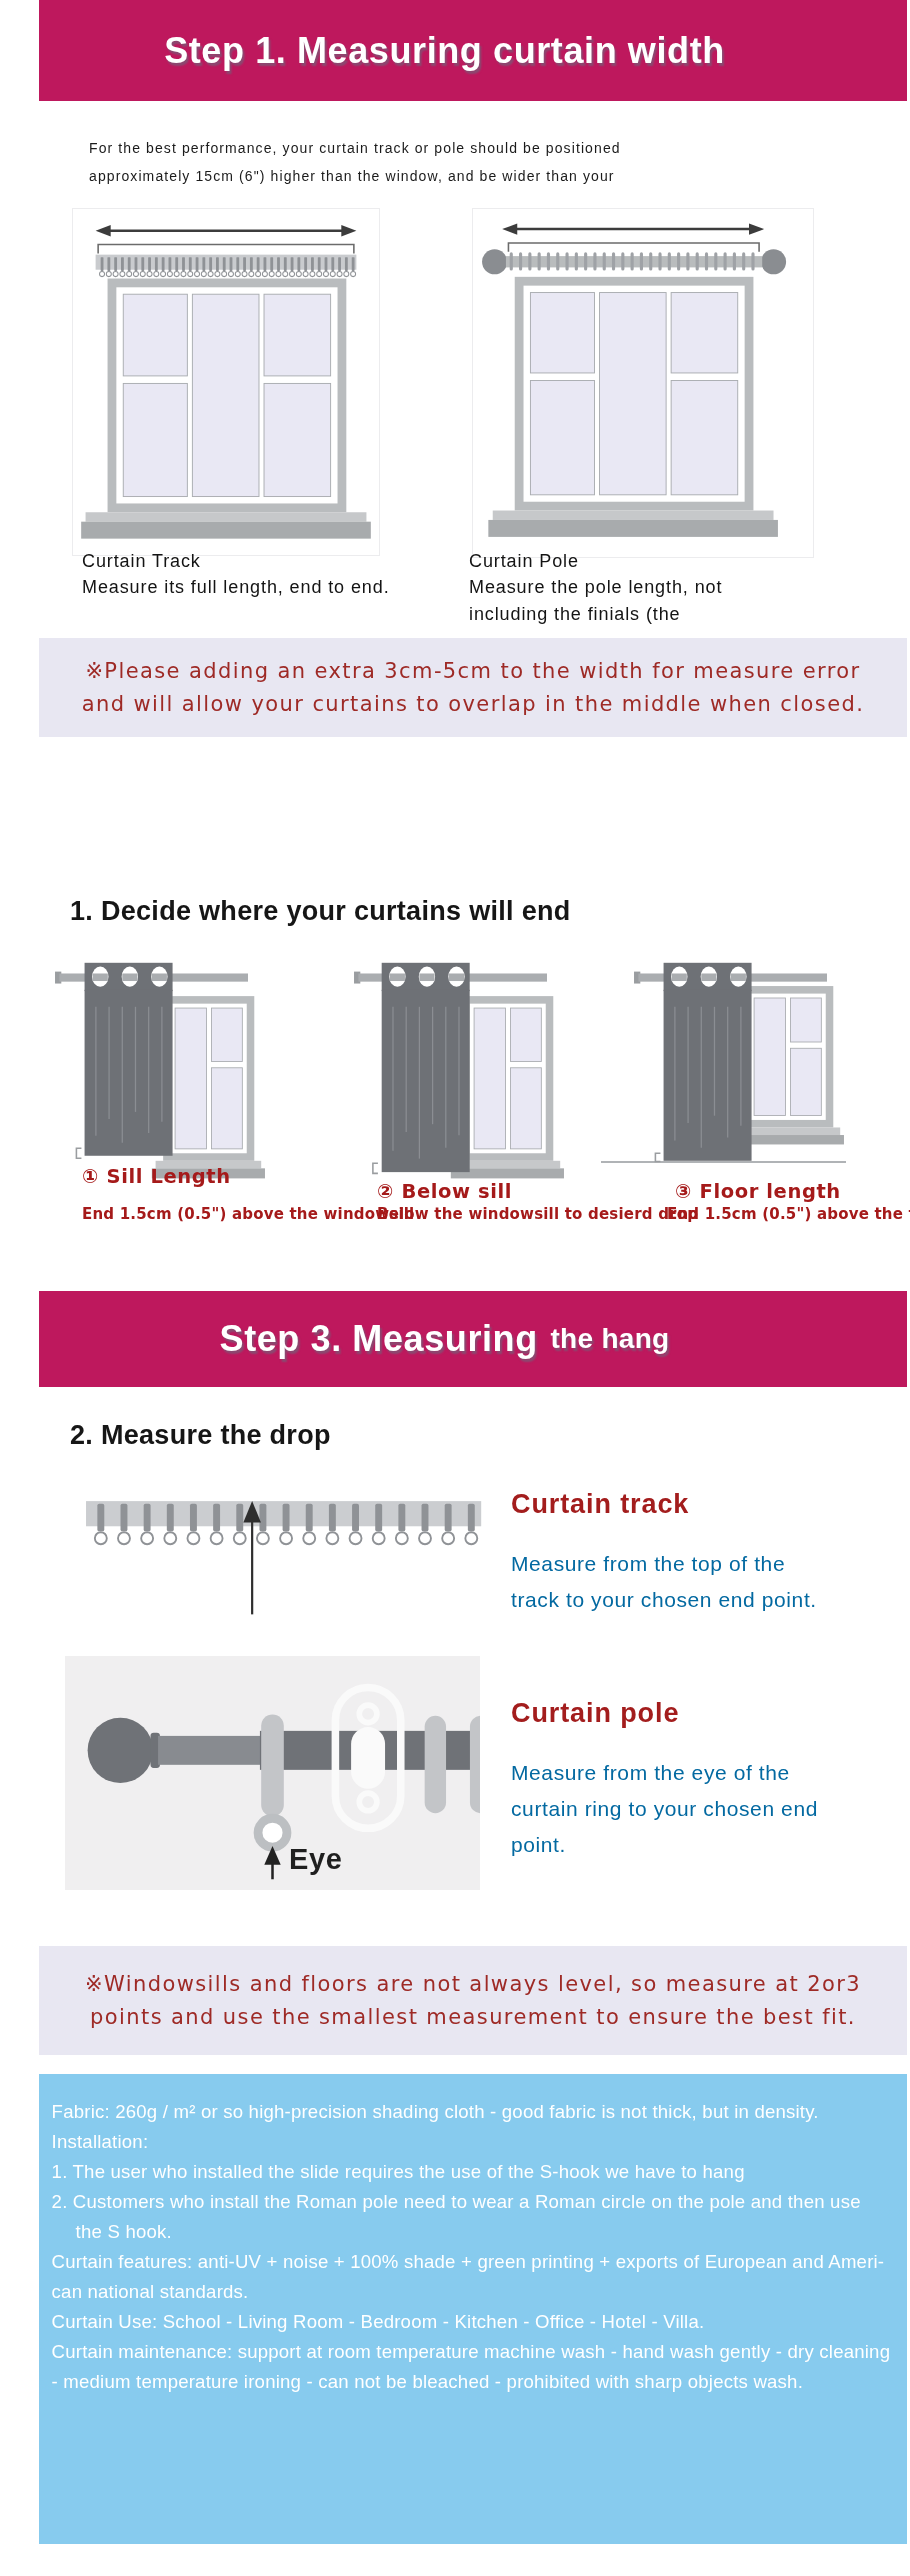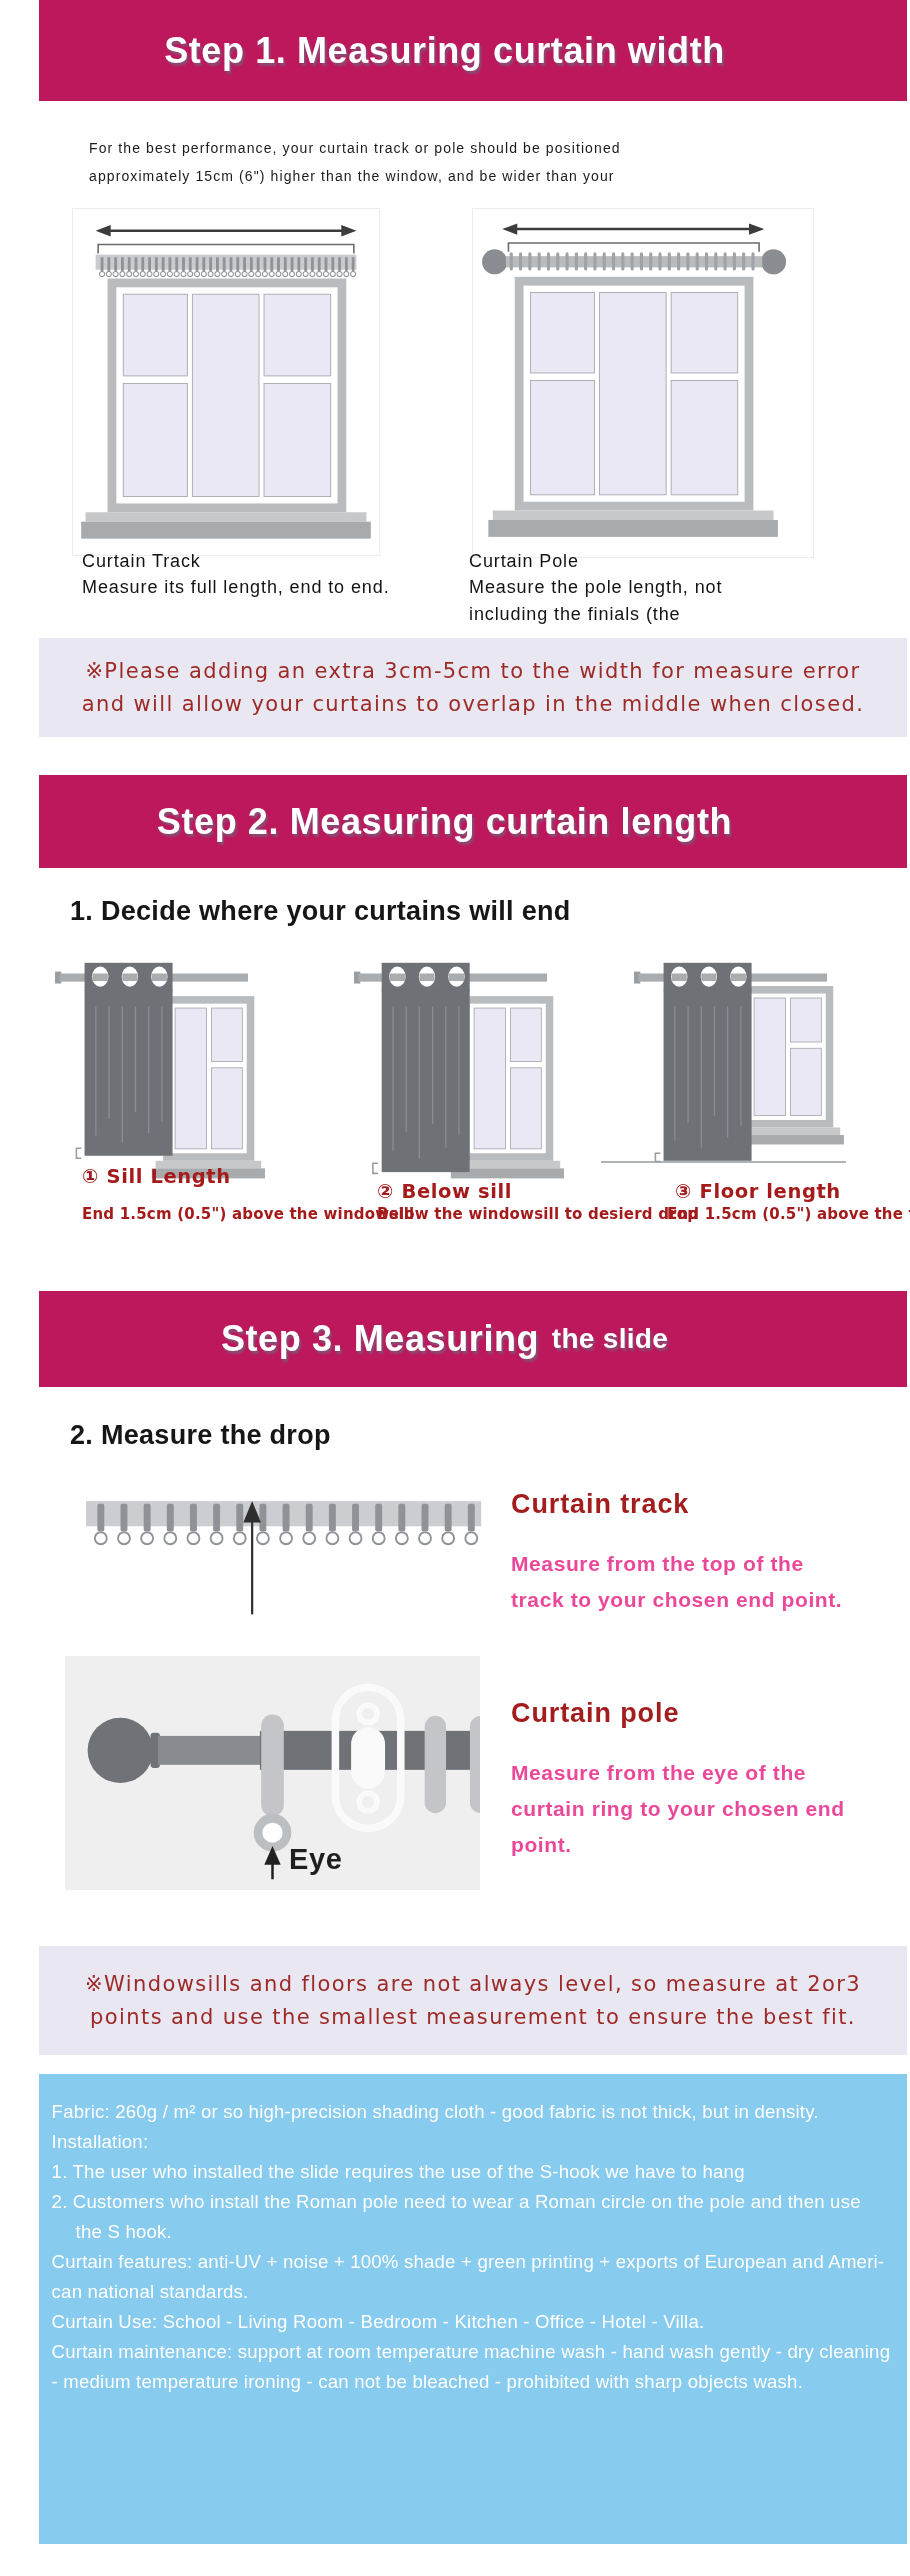--- a/index.html
+++ b/index.html
@@ -59,21 +59,21 @@
     letter-spacing:0.2px; white-space:nowrap;
     font-family:"DejaVu Sans","Liberation Sans",sans-serif;
   }
 
   
   .red-title {
     position:absolute; left:511px; color:#A31D1D; font-weight:bold;
     font-size:27px; letter-spacing:0.9px; white-space:nowrap;
   }
   .red-body {
-    position:absolute; left:511px; color:#ec4899; font-weight:bold;
+    position:absolute; left:511px; color:#0369a1; font-weight:normal;
     font-size:21px; line-height:36px; letter-spacing:0.6px; white-space:nowrap;
   }
 
   .eye-label {
     position:absolute; color:#1f1f1f; font-weight:bold; font-size:29px;
     letter-spacing:0.6px; white-space:nowrap;
   }
 
   
   .info-box {
@@ -276,23 +276,20 @@
     <div>Curtain Pole</div>
     <div>Measure the pole length, not</div>
     <div>including the finials (the</div>
   </div>
 
   <div class="note" style="top:638px; height:99px;">
     <div>※Please adding an extra 3cm-5cm to the width for measure error</div>
     <div>and will allow your curtains to overlap in the middle when closed.</div>
   </div>
 
-  <div class="banner" style="top:775px; height:93px;">
-    <span>Step 2. Measuring curtain length</span>
-  </div>
 
   <div class="black-heading" style="top:896px;">1. Decide where your curtains will end</div>
 
   <div class="abs" style="left:50px; top:947px;">
     <svg width="220" height="234" viewBox="0 0 350 372">
       <rect x="8" y="39" width="10" height="19" fill="#9a9da0"></rect>
       <rect x="15" y="42" width="300" height="13" fill="#aaadb0"></rect>
       <g>
         <rect x="180" y="78" width="145" height="262" fill="#b9bcbe"></rect>
         <rect x="192" y="90" width="121" height="238" fill="#ffffff"></rect>
@@ -409,21 +406,21 @@
 
   <div class="opt-label" style="left:82px; top:1165px;">① Sill Length</div>
   <div class="opt-desc" style="left:82px; top:1205px;">End 1.5cm (0.5") above the windowsill</div>
   <div class="opt-label" style="left:377px; top:1180px;">② Below sill</div>
   <div class="opt-desc" style="left:377px; top:1205px;">Below the windowsill to desierd drop</div>
   <div class="opt-label" style="left:675px; top:1180px;">③ Floor length</div>
   <div class="opt-desc" style="left:667px; top:1205px;">End 1.5cm (0.5") above the floor</div>
 
   <div class="banner" style="top:1291px; height:96px;">
     <span>Step 3. Measuring</span>
-    <span class="sub">the slide</span>
+    <span class="sub">the hang</span>
   </div>
 
   <div class="black-heading" style="top:1420px;">2. Measure the drop</div>
 
   <div class="abs" style="left:81px; top:1496px;">
     <svg width="409" height="126" viewBox="0 0 650 200">
       <rect x="8" y="8" width="628" height="40" fill="#cbcdd0"></rect>
       <g id="track-hooks-big">
           <rect x="26" y="12" width="11" height="44" fill="#8f9296" rx="3"></rect>
           <circle cx="31.5" cy="67" r="9.5" fill="#ffffff" stroke="#8f9296" stroke-width="3"></circle>

